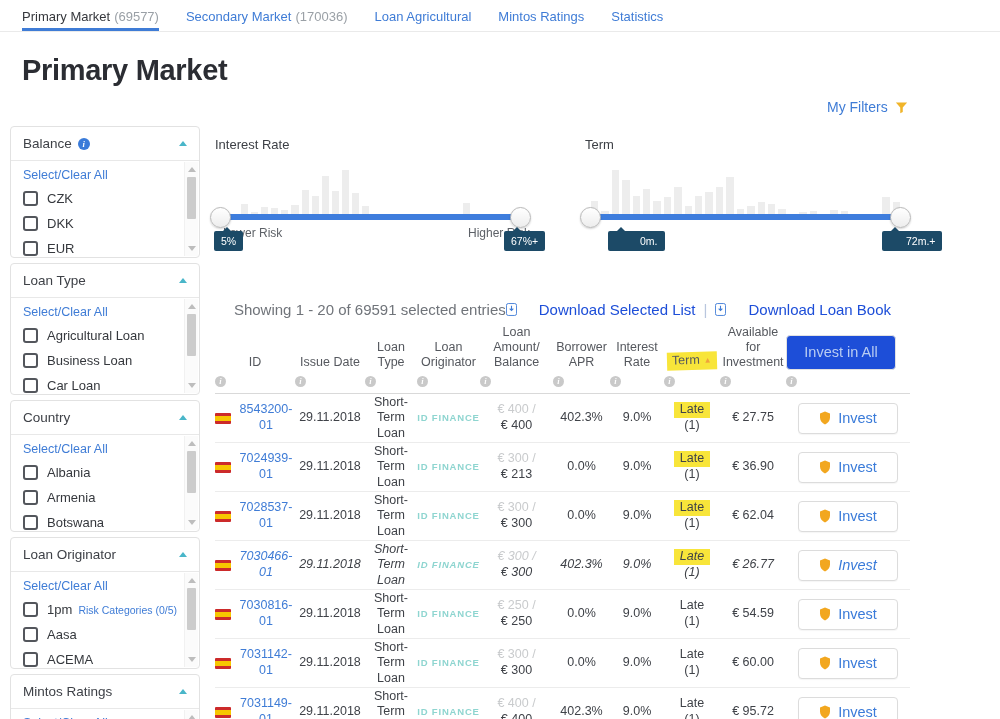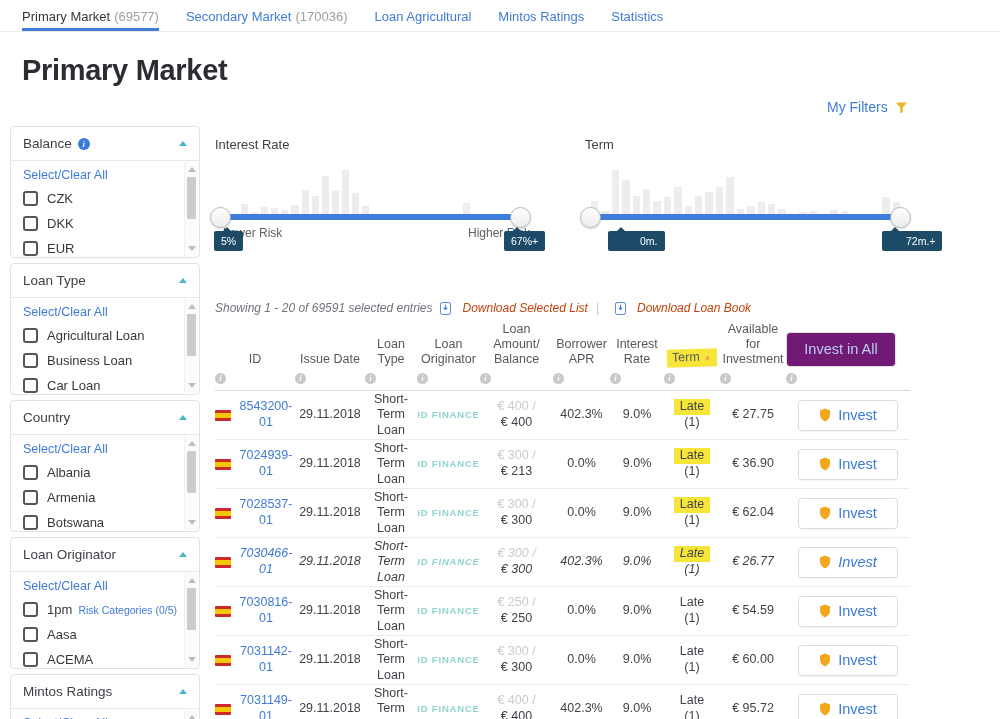--- a/index.html
+++ b/index.html
@@ -66,34 +66,34 @@
             box-shadow: 0 1px 2px rgba(0,0,0,0.18); cursor: grab; }
   .range-label { position: absolute; font-size: 12px; color: #5d6167; z-index: 3; }
   .badge { position: absolute; background: #1c4a67; color: #fff; font-size: 10.5px; padding: 4px 7px;
            border-radius: 2px; z-index: 5; white-space: nowrap; }
   .badge::before { content: ""; position: absolute; top: -4px; left: 9px;
            border-left: 4px solid transparent; border-right: 4px solid transparent;
            border-bottom: 4px solid #1c4a67; }
 
   
   .table-area { position: absolute; left: 215px; top: 301px; width: 695px; }
-  .table-meta { display: flex; justify-content: flex-start; align-items: center; font-size: 12px; font-style: italic; }
+  .table-meta { display: flex; justify-content: center; align-items: center; font-size: 15px; }
   .showing { color: #70747a; }
   .downloads { display: flex; align-items: center; gap: 8px; }
-  .dl-link { display: flex; align-items: center; gap: 11px; color: #c2410c; cursor: pointer; margin-left: 8px; }
+  .dl-link { display: flex; align-items: center; gap: 22px; color: #1d4ed8; cursor: pointer; }
   .dl-sep { color: #b9c6de; }
   .thead { display: grid; margin-top: 7px; border-bottom: 1px solid #d9d9d9; padding-bottom: 6px; }
   .th { display: flex; flex-direction: column; justify-content: flex-end;
         font-size: 12.5px; color: #55585e; text-align: center; line-height: 1.2; }
   .th-label { min-height: 31px; display: flex; align-items: flex-end; justify-content: center; }
   .th .info { margin-top: 6px; cursor: pointer; }
   .th-hl { background: #f8e53a; padding: 1px 5px 2px; display: inline-flex; align-items: center;
            gap: 4px; transform: rotate(-1.5deg); }
   .sort-asc-icon { color: #f0a23c; font-size: 8px; line-height: 1; }
-  .invest-all { width: 110px; border: 1px solid #e2e2e2; border-radius: 4px; background: #701a75;
+  .invest-all { width: 110px; border: 1px solid #e2e2e2; border-radius: 4px; background: #1d4ed8;
                 color: #b9cdf2; font-size: 14.5px; padding: 8px 4px; text-align: center; cursor: pointer; }
   .trow { display: grid; height: 49px; align-items: center; border-bottom: 1px solid #ececec;
           font-size: 12.5px; color: #3f4248; text-align: center; }
   .td { line-height: 1.25; }
   .id-cell { display: flex; align-items: center; justify-content: center; gap: 6px; }
   .flag { width: 16px; height: 11px; border-radius: 1px; flex: none;
           background: linear-gradient(to bottom, #cc2a2a 0 27%, #f7c600 27% 73%, #cc2a2a 73% 100%); }
   .id-link { color: #3f7cd6; cursor: pointer; }
   .loan-type { padding: 0 4px; }
   .originator { color: #8ed5d0; font-weight: bold; font-size: 9.5px; letter-spacing: 0.8px; white-space: nowrap; }

